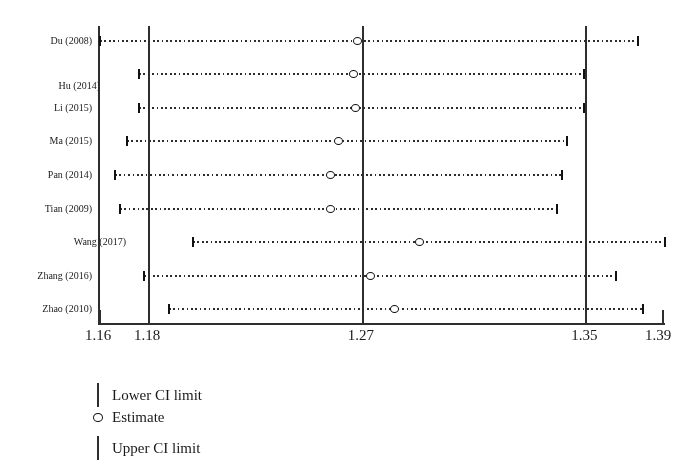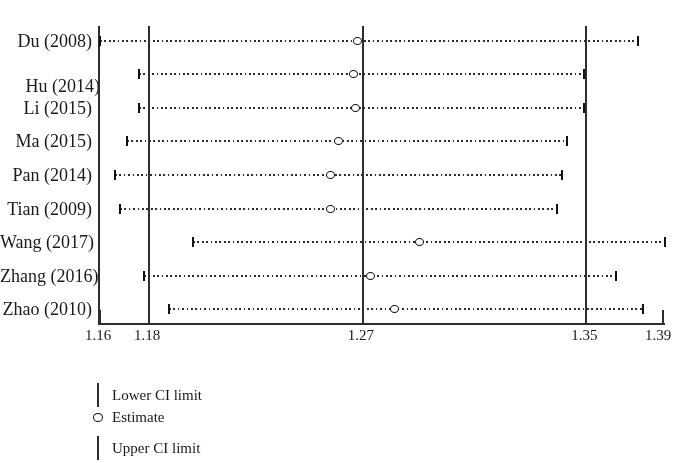--- a/index.html
+++ b/index.html
@@ -23,21 +23,21 @@
     background:repeating-linear-gradient(to right,#2c2c2c 0 1.7px,transparent 1.7px 4.4px);
   }
   .citick { position:absolute; width:2px; height:10px; background:#111; }
   .est {
     position:absolute; width:9px; height:8px; box-sizing:border-box;
     border:1.5px solid #111; border-radius:50%; background:#fff; z-index:3;
   }
   .uptick { position:absolute; bottom:0; width:2px; height:13px; background:#2e2e2e; }
   .slabel {
     position:absolute; left:0; width:92px; text-align:right;
-    font-size:18px; line-height:20px; white-space:nowrap;
+    font-size:10px; line-height:20px; white-space:nowrap;
   }
   .xlabel {
     position:absolute; width:44px; margin-left:-22px; top:327px;
     text-align:center; font-size:15px;
   }
   .legend { position:absolute; left:0; top:0; width:0; height:0; }
   .li { position:absolute; left:90px; height:28px; width:260px; }
   .lg-tick {
     position:absolute; left:7px; top:2px; width:2px; height:24px; background:#2e2e2e;
   }
@@ -54,21 +54,21 @@
 
 <div class="fig">
 
   <div id="labels">
       <div class="slabel" style="top: 30.7px;">Du (2008)</div>
       <div class="slabel" style="top: 76px; margin-left: 8px;">Hu (2014)</div>
       <div class="slabel" style="top: 97.85px;">Li (2015)</div>
       <div class="slabel" style="top: 131.425px;">Ma (2015)</div>
       <div class="slabel" style="top: 165px;">Pan (2014)</div>
       <div class="slabel" style="top: 198.575px;">Tian (2009)</div>
-      <div class="slabel" style="top: 232.15px;">Wang (2017)</div>
+      <div class="slabel" style="top: 232.15px; padding-left: 34px;">Wang (2017)</div>
       <div class="slabel" style="top: 265.725px;">Zhang (2016)</div>
       <div class="slabel" style="top: 299.3px;">Zhao (2010)</div>
     </div>
 
   <div class="plot" id="plot">
       <div class="refline" style="left: 48.1304px;"></div>
       <div class="refline" style="left: 261.848px;"></div>
       <div class="refline" style="left: 485.391px;"></div>
       <div class="uptick" style="left: -1px;"></div>
       <div class="uptick" style="left: 48.1304px;"></div>

